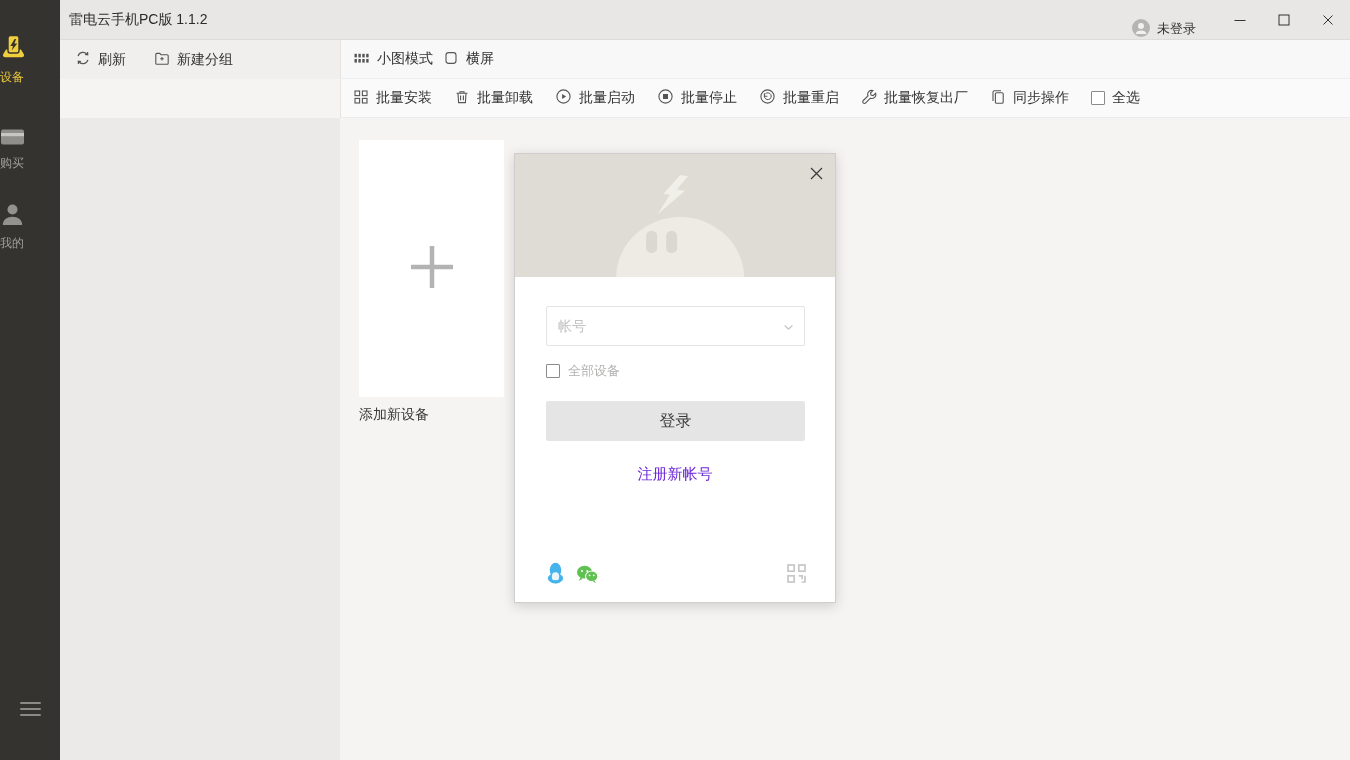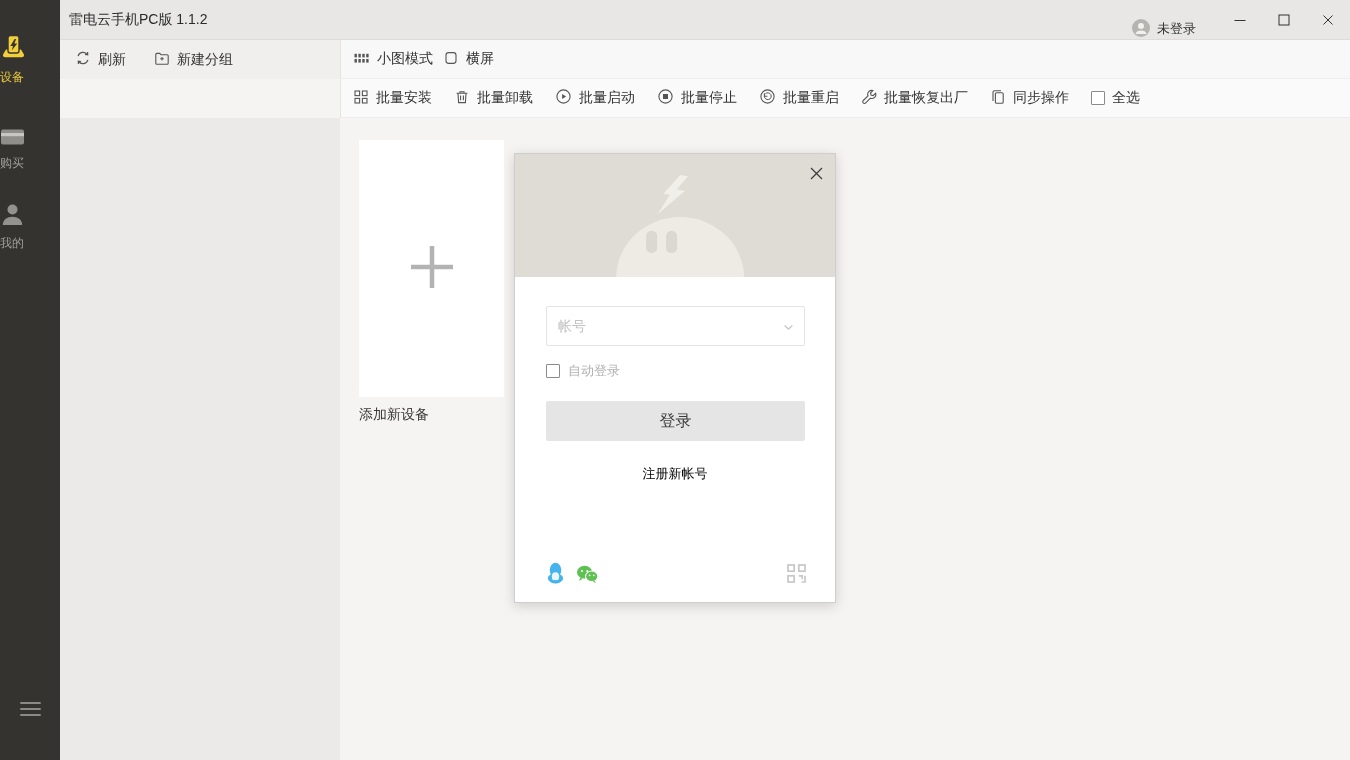--- a/index.html
+++ b/index.html
@@ -86,21 +86,21 @@
     font-family:"Liberation Sans","DejaVu Sans",sans-serif; }
   .field input::placeholder { color:#c3c2c1; }
   .field .chev { position:absolute; right:10px; top:14px; cursor:pointer; }
 
   .auto-row { display:flex; align-items:center; gap:8px; margin-top:16px; }
   .auto-row .txt { font-size:13px; color:#b2b1b0; }
 
   .login-btn { width:259px; height:40px; margin-top:21px; background:#e5e5e5;
     border:none; border-radius:2px; font-size:16px; color:#3b3b3b; cursor:pointer;
     font-family:"Liberation Sans","DejaVu Sans",sans-serif; }
-  .register { margin-top:24px; text-align:center; font-size:13px; color:#000000;
+  .register { margin-top:24px; text-align:center; font-size:15px; color:#6d28d9;
     cursor:pointer; }
 
   .modal-footer { position:absolute; left:31px; right:28px; bottom:14px;
     display:flex; align-items:flex-end; }
   .sns { display:flex; align-items:flex-end; gap:11px; }
   .sns svg { cursor:pointer; }
   .qr { margin-left:auto; cursor:pointer; }
 </style>
 </head>
 <body>
@@ -330,21 +330,21 @@
       <div class="field">
         <input type="text" placeholder="帐号" style="">
         <span class="chev">
           <svg width="13" height="13" viewBox="0 0 13 13" fill="none" stroke="#c9c8c7" stroke-width="1.3">
             <path d="M2.6 4.6l3.9 3.5 3.9-3.5"></path>
           </svg>
         </span>
       </div>
       <div class="auto-row">
         <span class="cb"></span>
-        <span class="txt">自动登录</span>
+        <span class="txt">全部设备</span>
       </div>
       <button class="login-btn">登录</button>
       <div class="register">注册新帐号</div>
     </div>
 
     <div class="modal-footer">
       <div class="sns">
         <span>
           <svg width="19" height="22" viewBox="0 0 19 22">
             <ellipse cx="9.5" cy="8" rx="5.8" ry="7.2" fill="#45b4ec"></ellipse>

